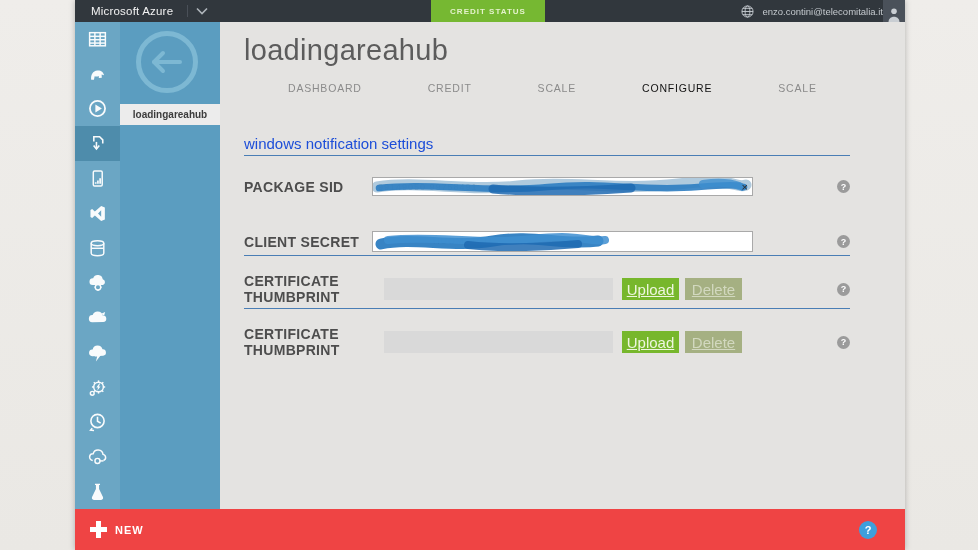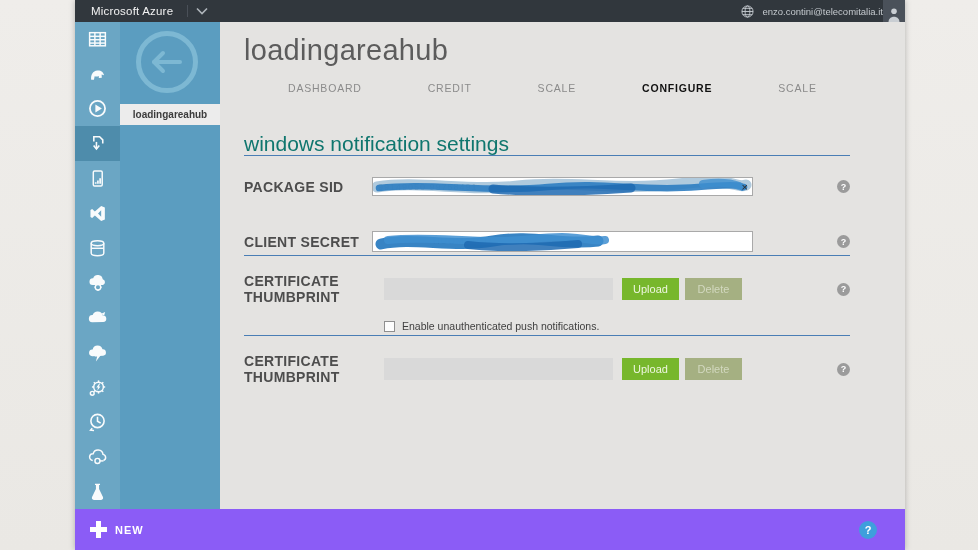--- a/index.html
+++ b/index.html
@@ -45,61 +45,61 @@
     display:flex; align-items:center; justify-content:center; cursor:pointer; }
 
   .content { flex:1; background:#e4e3e1; overflow:hidden; }
   .inner { margin-left:24px; width:606px; position:relative; }
 
   .page-title { margin-top:13px; font-size:29px; font-weight:300; color:#5c5c5c;
     line-height:30px; letter-spacing:.3px; }
 
   .tabs { margin-top:17px; display:flex; gap:22px; height:11px; }
   .tab { font-size:10.5px; letter-spacing:.8px; color:#8b8b8b; cursor:pointer;margin-left:44px; }
-  .tab.active { color:#111; font-weight:bold; }
-
-  .sec-title { font-size:21px; color:#0f766e; line-height:17px; font-weight:400; }
+  .tab.active { color:#111; font-weight:normal; }
+
+  .sec-title { font-size:15px; color:#1d4ed8; line-height:17px; font-weight:400; }
   .sec-rule { margin-top:3px; height:0; border-bottom:1px solid #4a7eb5; }
   .mt-sec1 { margin-top:42px; } .mt-sec2 { margin-top:53px; } .mt-sec3 { margin-top:61px; }
 
   .field-row { display:flex; align-items:center; }
   .field-label { flex:0 0 128px; font-size:14px; font-weight:bold; color:#4d4d4d;
     letter-spacing:.3px; }
 
   .text-input { position:relative; width:381px; height:19px; background:#fff;
     border:1px solid #a9a9a9; overflow:hidden; }
   .frag { position:absolute; left:5px; top:4px; font-size:9px; color:#90a0ae;
     letter-spacing:1px; white-space:nowrap; }
   .frag.offset { left:60px; }
   .scribble { position:absolute; left:0; top:0; }
   .clear-x { position:absolute; right:4px; top:1px; font-size:11px; color:#2b2b2b;
     cursor:pointer; line-height:16px; background:transparent; border:none; }
 
   .thumb-input { width:229px; height:22px; background:#d9d9d9; border:none;
     margin-left:12px; }
-  .btn { height:22px; width:57px; border:none; font-size:11px; cursor:pointer;
-    display:flex; align-items:center; justify-content:center; }
+  .btn { height:22px; width:57px; border:none; font-size:15px; cursor:pointer;
+    display:flex; align-items:center; justify-content:center;text-decoration:underline; }
   .btn.upload { background:#77b72c; color:#eef6df; margin-left:9px; }
   .btn.delete { background:#a5b082; color:#d2d8bf; margin-left:6px; }
 
   .help-dot { margin-left:auto; width:13px; height:13px; border-radius:50%;
     background:#9b9b9b; color:#fff; font-size:9px; font-weight:bold;
     display:flex; align-items:center; justify-content:center; cursor:pointer; }
 
   .check-row { margin-top:15px; margin-left:140px; display:flex; align-items:center;
     gap:7px; height:12px; }
   .checkbox { width:11px; height:11px; background:#fdfdfd; border:1px solid #8f8f8f;
     cursor:pointer; }
   .check-label { font-size:10.5px; color:#3f3f3f; }
 
   .row1 { margin-top:21px; } .row2 { margin-top:35px; }
   .row3 { margin-top:17px; } .row4 { margin-top:17px; }
 
   
-  .bottombar { flex:0 0 41px; background:#8b5cf6; display:flex; align-items:center; }
+  .bottombar { flex:0 0 41px; background:#ef4444; display:flex; align-items:center; }
   .new-btn { display:flex; align-items:center; gap:8px; margin-left:15px; cursor:pointer; }
   .plus { position:relative; width:17px; height:17px; }
   .plus::before,.plus::after { content:""; position:absolute; background:#fff; }
   .plus::before { left:6px; top:0; width:5px; height:17px; }
   .plus::after { left:0; top:6px; width:17px; height:5px; }
   .new-label { color:#fff; font-size:11px; font-weight:bold; letter-spacing:1px; }
   .help-btn { margin-left:auto; margin-right:28px; width:18px; height:18px;
     border-radius:50%; background:#3e9fdc; color:#fff; font-size:11px;
     font-weight:bold; display:flex; align-items:center; justify-content:center;
     cursor:pointer; border:none; }
@@ -110,20 +110,21 @@
 <div class="window">
 
   <div class="topbar">
     <span class="brand">Microsoft Azure</span>
     <span class="brand-sep"></span>
     <span class="chevron">
       <svg width="12" height="8" viewBox="0 0 12 8">
           <polyline points="1,1.5 6,6.5 11,1.5" fill="none" stroke="#aeb4ba" stroke-width="1.6"></polyline>
         </svg>
     </span>
+    <button class="credit-btn">CREDIT STATUS</button>
     <div class="top-right">
       <span class="globe">
         <svg width="13" height="13" viewBox="0 0 14 14">
             <g fill="none" stroke="#c4c9ce" stroke-width="1">
               <circle cx="7" cy="7" r="6"></circle>
               <ellipse cx="7" cy="7" rx="2.6" ry="6"></ellipse>
               <line x1="1" y1="7" x2="13" y2="7"></line>
               <line x1="1.8" y1="3.6" x2="12.2" y2="3.6"></line>
               <line x1="1.8" y1="10.4" x2="12.2" y2="10.4"></line>
             </g>
@@ -313,24 +314,20 @@
         <div class="sec-rule"></div>
 
         <div class="field-row row3">
           <span class="field-label">CERTIFICATE THUMBPRINT</span>
           <div class="thumb-input"></div>
           <button class="btn upload">Upload</button>
           <button class="btn delete">Delete</button>
           <span class="help-dot">?</span>
         </div>
 
-        <div class="check-row">
-          <span class="checkbox"></span>
-          <span class="check-label">Enable unauthenticated push notifications.</span>
-        </div>
 
         <div class="sec-rule"></div>
 
         <div class="field-row row4">
           <span class="field-label">CERTIFICATE THUMBPRINT</span>
           <div class="thumb-input"></div>
           <button class="btn upload">Upload</button>
           <button class="btn delete">Delete</button>
           <span class="help-dot">?</span>
         </div>

